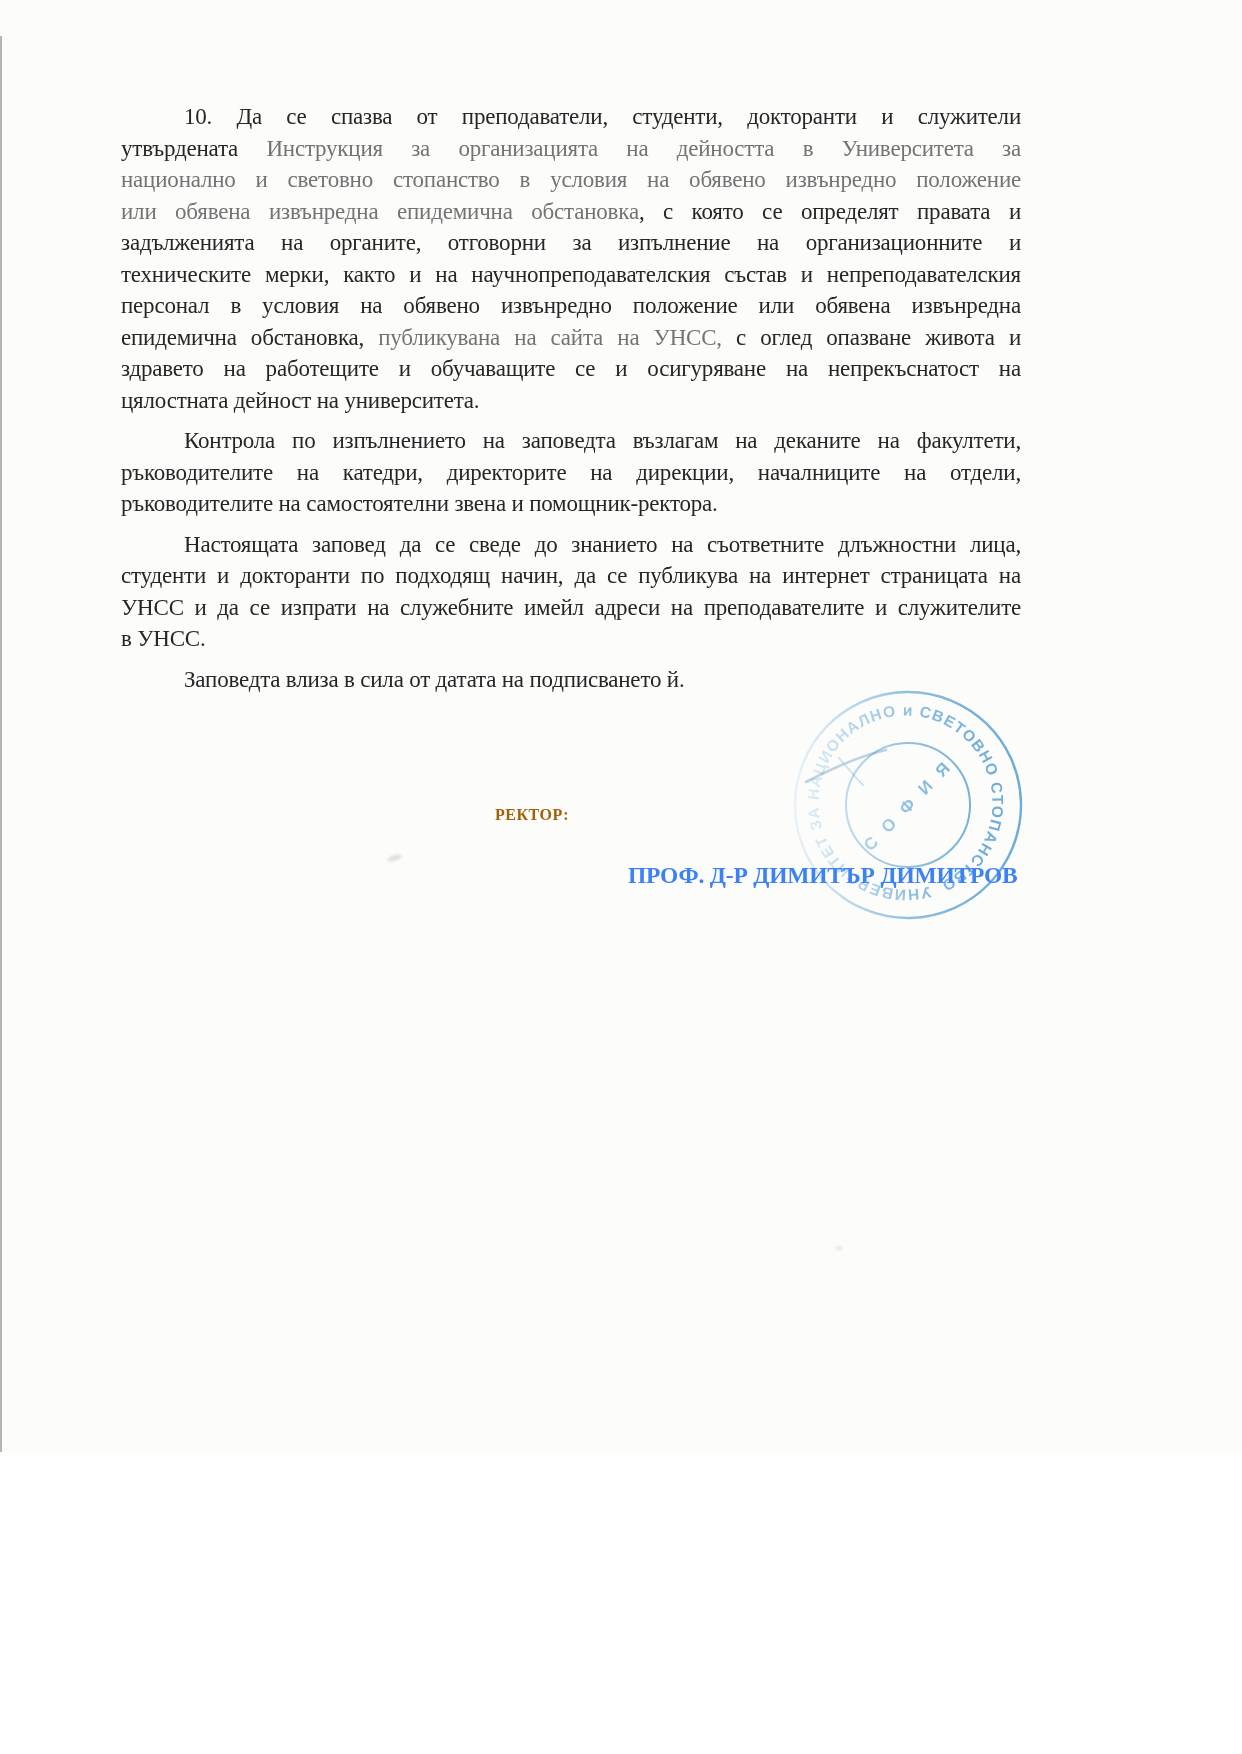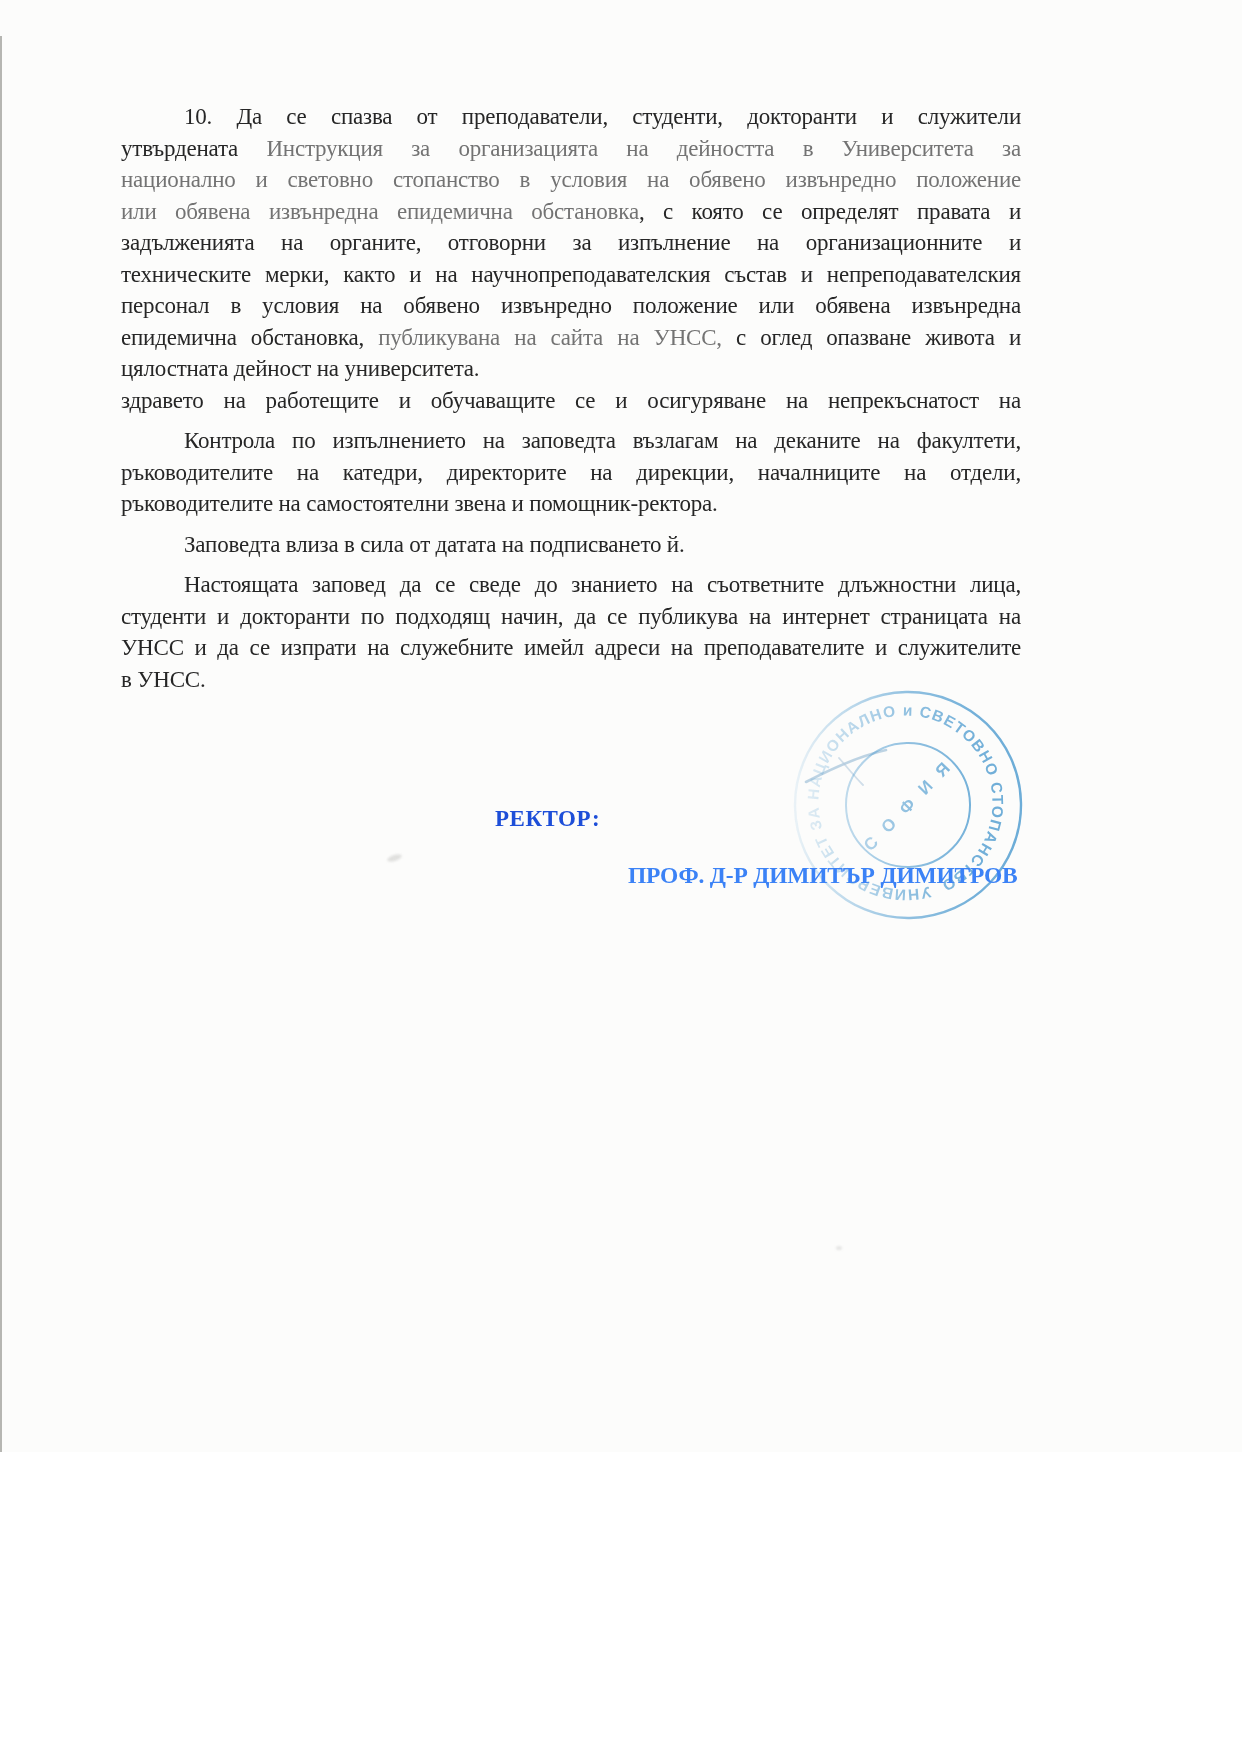--- a/index.html
+++ b/index.html
@@ -23,21 +23,21 @@
   .para{margin:0;}
   .para:nth-of-type(2){margin-top:9px;}
   .para:nth-of-type(3){margin-top:9px;}
   .para:nth-of-type(4){margin-top:9px;}
   .line{height:31.5px;text-align:left;}
   .line.just{text-align:justify;text-align-last:justify;}
   .line.ind{text-indent:63px;}
   .line b{font-weight:normal;color:#737373;}
   .rector-label{
     position:absolute;left:495px;top:806px;
-    font-weight:bold;font-size:23px;letter-spacing:0.5px;color:#1d4ed8;
+    font-weight:bold;font-size:16px;letter-spacing:0.5px;color:#a16207;
     z-index:3;
   }
   .signature-name{
     position:absolute;left:628px;top:862px;
     font-weight:bold;font-size:23.5px;letter-spacing:-0.2px;color:#3b82f6;
     z-index:3;white-space:nowrap;
   }
   .page-number{
     position:absolute;left:1122px;top:1628px;
     font-size:24px;color:#3a3a44;
@@ -59,36 +59,36 @@
   <div class="doc-body">
       <div class="para">
         <div class="line just ind"><span>10. Да се спазва от преподаватели, студенти, докторанти и служители</span></div>
         <div class="line just"><span>утвърдената </span><b>Инструкция за организацията на дейността в Университета за</b></div>
         <div class="line just"><b>национално и световно стопанство в условия на обявено извънредно положение</b></div>
         <div class="line just"><b>или обявена извънредна епидемична обстановка</b><span>, с която се определят правата и</span></div>
         <div class="line just"><span>задълженията на органите, отговорни за изпълнение на организационните и</span></div>
         <div class="line just"><span>техническите мерки, както и на научнопреподавателския състав и непреподавателския</span></div>
         <div class="line just"><span>персонал в условия на обявено извънредно положение или обявена извънредна</span></div>
         <div class="line just"><span>епидемична обстановка, </span><b>публикувана на сайта на УНСС,</b><span> с оглед опазване живота и</span></div>
+        <div class="line just"><span>здравето на работещите и обучаващите се и осигуряване на непрекъснатост на</span></div>
         <div class="line"><span>цялостната дейност на университета.</span></div>
-        <div class="line just"><span>здравето на работещите и обучаващите се и осигуряване на непрекъснатост на</span></div>
       </div>
       <div class="para">
         <div class="line just ind"><span>Контрола по изпълнението на заповедта възлагам на деканите на факултети,</span></div>
         <div class="line just"><span>ръководителите на катедри, директорите на дирекции, началниците на отдели,</span></div>
         <div class="line"><span>ръководителите на самостоятелни звена и помощник-ректора.</span></div>
       </div>
       <div class="para">
-        <div class="line ind"><span>Заповедта влиза в сила от датата на подписването й.</span></div>
-      </div>
-      <div class="para">
         <div class="line just ind"><span>Настоящата заповед да се сведе до знанието на съответните длъжностни лица,</span></div>
         <div class="line just"><span>студенти и докторанти по подходящ начин, да се публикува на интернет страницата на</span></div>
         <div class="line just"><span>УНСС и да се изпрати на служебните имейл адреси на преподавателите и служителите</span></div>
         <div class="line"><span>в УНСС.</span></div>
+      </div>
+      <div class="para">
+        <div class="line ind"><span>Заповедта влиза в сила от датата на подписването й.</span></div>
       </div>
     </div>
 
   <div class="rector-label">РЕКТОР:</div>
 
   <div class="signature-name">ПРОФ. Д-Р ДИМИТЪР ДИМИТРОВ</div>
 
   <svg class="stamp" width="250" height="250" viewBox="0 0 250 250">
     <defs>
       <linearGradient id="fadeGrad" x1="0" y1="0" x2="1" y2="0">

